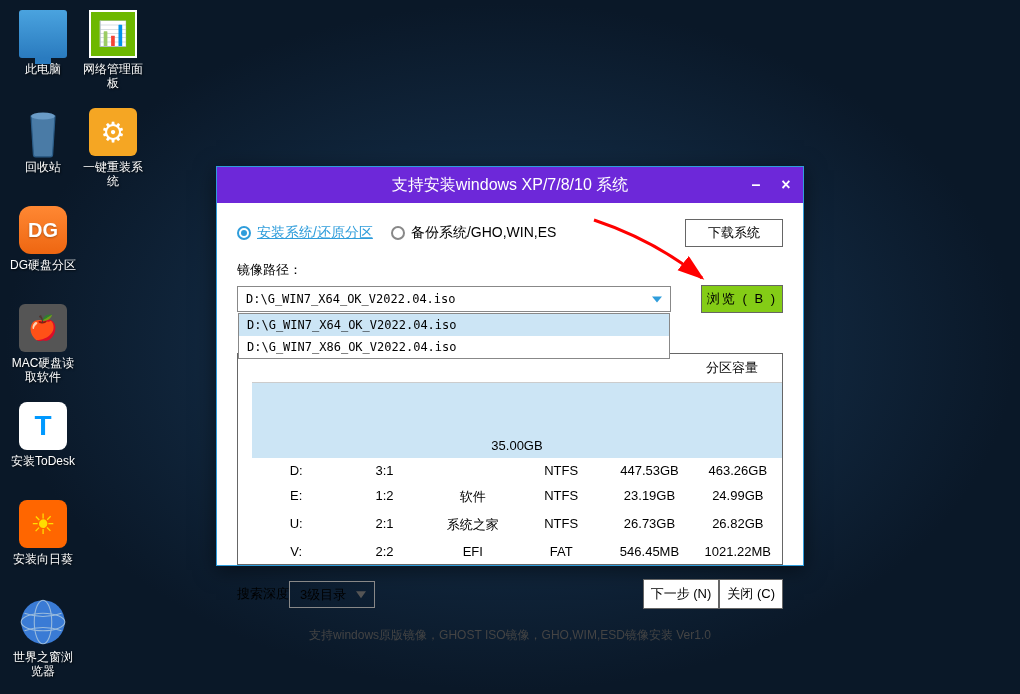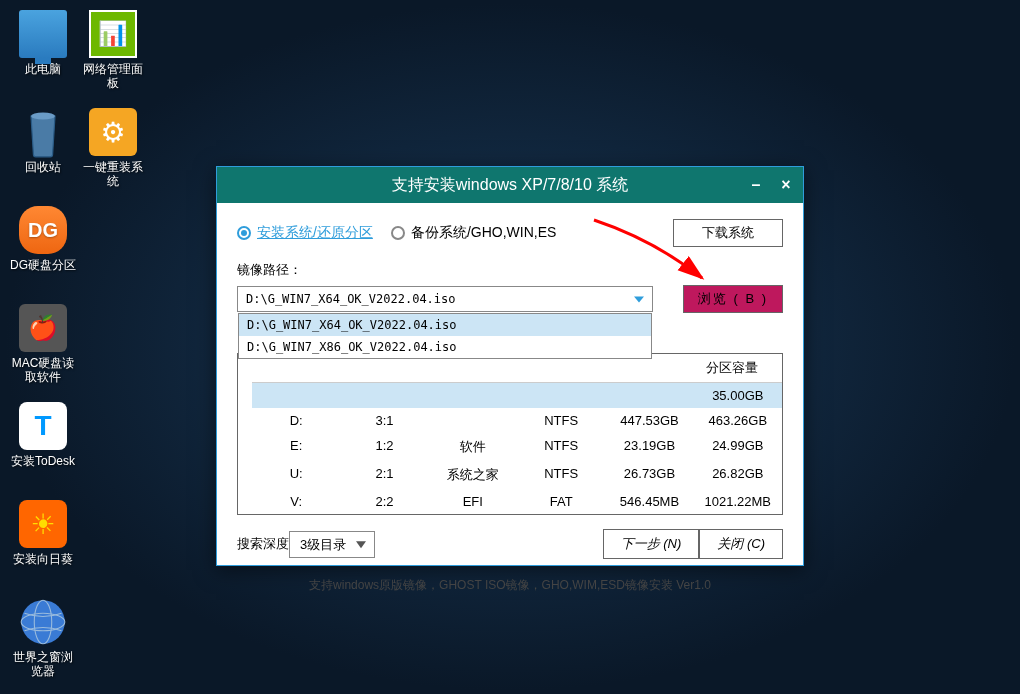--- a/index.html
+++ b/index.html
@@ -17,71 +17,71 @@
       width: 48px; height: 48px; margin: 0 auto 4px;
       display: flex; align-items: center; justify-content: center;
     }
     .desktop-icon .label { text-shadow: 1px 1px 2px rgba(0,0,0,0.8); line-height: 1.2; }
     
     .monitor-icon { background: linear-gradient(#4aa3df,#2a7bbf); border-radius: 3px; position: relative; }
     .monitor-icon::after { content:''; position:absolute; bottom:-6px; left:50%; transform:translateX(-50%); width:16px; height:6px; background:#2a7bbf; }
     .panel-icon { background: #6db800; border:2px solid #fff; display:flex; align-items:center; justify-content:center; }
     .panel-icon span { font-size:24px; color:#fff; }
     .gear-icon { background:#f5a623; border-radius:6px; display:flex; align-items:center; justify-content:center; font-size:28px; color:#fff; }
-    .dg-icon { background:linear-gradient(#ff8833,#ee6611); border-radius:19px; display:flex; align-items:center; justify-content:center; color:#fff; font-weight:bold; font-size:20px; text-shadow:0 1px 2px rgba(0,0,0,.3); }
+    .dg-icon { background:linear-gradient(#ff8833,#ee6611); border-radius:12px; display:flex; align-items:center; justify-content:center; color:#fff; font-weight:bold; font-size:20px; text-shadow:0 1px 2px rgba(0,0,0,.3); }
     .mac-icon { background:#555; border-radius:6px; display:flex; align-items:center; justify-content:center; font-size:24px; color:#ddd; }
     .todesk-icon { background:#fff; border-radius:8px; display:flex; align-items:center; justify-content:center; }
     .todesk-icon span { color:#0099ff; font-size:28px; font-weight:bold; }
     .sun-icon { background:#ff6600; border-radius:8px; display:flex; align-items:center; justify-content:center; font-size:28px; color:#ffdd00; }
 
     .window {
       position: absolute; left: 216px; top: 166px;
       width: 588px; height: 400px;
       background: #fff; border: 1px solid #2f9ddb;
       box-shadow: 0 4px 20px rgba(0,0,0,0.5);
     }
     .titlebar {
-      height: 36px; background: #0f766e;
+      height: 36px; background: #6d28d9;
       display: flex; align-items: center; justify-content: center;
       position: relative; color: #fff; font-size: 16px;
     }
     .titlebar-controls { position: absolute; right: 8px; display: flex; gap: 12px; }
     .titlebar-controls span { cursor: pointer; font-size: 16px; font-weight: bold; width:18px; text-align:center; }
     
     .content { padding: 16px 20px 10px; }
     .radio-row { display: flex; gap: 18px; align-items: center; margin-bottom: 14px; }
     .radio-item { display: flex; align-items: center; gap: 6px; font-size: 14px; cursor:pointer; }
     .radio-circle { width: 14px; height: 14px; border: 2px solid #888; border-radius: 50%; display:flex; align-items:center; justify-content:center; }
     .radio-circle.checked { border-color: #2f9ddb; }
     .radio-circle.checked::after { content:''; width:6px; height:6px; background:#2f9ddb; border-radius:50%; }
     .link-text { color: #2f9ddb; text-decoration: underline; }
-    .dl-btn { margin-left: auto; border:1px solid #666; padding:4px 28px; font-size:13px; background:#fff; cursor:pointer; }
+    .dl-btn { margin-left: auto; border:1px solid #666; padding:4px 22px; font-size:13px; background:#fff; cursor:pointer; }
     
     .field-label { font-size: 13px; margin-bottom: 6px; display:block; }
     .path-row { display: flex; gap: 30px; align-items:center; position: relative; }
     .combo { flex:1; border:1px solid #888; height:26px; font-size:12px; font-family:"SimSun",monospace; padding:0 24px 0 8px; position:relative; display:flex; align-items:center; cursor:pointer; }
     .combo::after { content:''; position:absolute; right:8px; top:50%; transform:translateY(-40%); border-left:5px solid transparent; border-right:5px solid transparent; border-top:6px solid #2f9ddb; }
-    .browse-btn { border:1px solid #666; padding:4px 14px; font-size:13px; background:#be185d; cursor:pointer; letter-spacing:2px; }
+    .browse-btn { border:1px solid #666; padding:4px 5px; font-size:13px; background:#84cc16; cursor:pointer; letter-spacing:2px; }
     
     .dropdown-list { position:absolute; top:26px; left:0; right:0; background:#fff; border:1px solid #888; z-index:10; }
     .dropdown-list div { padding:4px 8px; font-size:12px; font-family:"SimSun",monospace; cursor:pointer; }
     .dropdown-list div.selected { background:#cce5f5; }
     
     .table-wrap { margin-top: 40px; border:1px solid #666;padding-left:14px; }
     .table-header { display:flex; background:#fff; border-bottom:1px solid #ccc; }
     .table-header div { flex:1; text-align:center; padding:5px 0; font-size:13px; border-right:1px solid #ccc; }
     .table-header div:last-child { border-right:none; }
     .table-row { display:flex; }
-    .table-row.highlight { background:#cce5f5; }
+    .table-row.highlight { background:#cce5f5;flex-direction:column; }
     .table-row div { flex:1; text-align:center; padding:5px 0; font-size:13px; }
     
     .bottom-row { display:flex; align-items:center; margin-top:14px; }
     .depth-select { border:1px solid #888; padding:4px 28px 3px 10px; font-size:13px; position:relative; cursor:pointer; }
     .depth-select::after { content:''; position:absolute; right:8px; top:50%; transform:translateY(-40%); border-left:5px solid transparent; border-right:5px solid transparent; border-top:7px solid #555; }
-    .action-btn { border:1px solid #666; padding:5px 17px; font-size:13px; background:#fff; cursor:pointer;font-style:italic; }
+    .action-btn { border:1px solid #666; padding:5px 7px; font-size:13px; background:#fff; cursor:pointer; }
     
     .footer { text-align:center; font-size:12px; color:#444; padding:8px 0; }
     
     .arrow-annotation { position:absolute; pointer-events:none; z-index:20; }
   </style>
 </head>
 <body>
 
 <div class="desktop-icon" style="left:8px; top:10px;">
   <div class="icon-img monitor-icon"></div>

